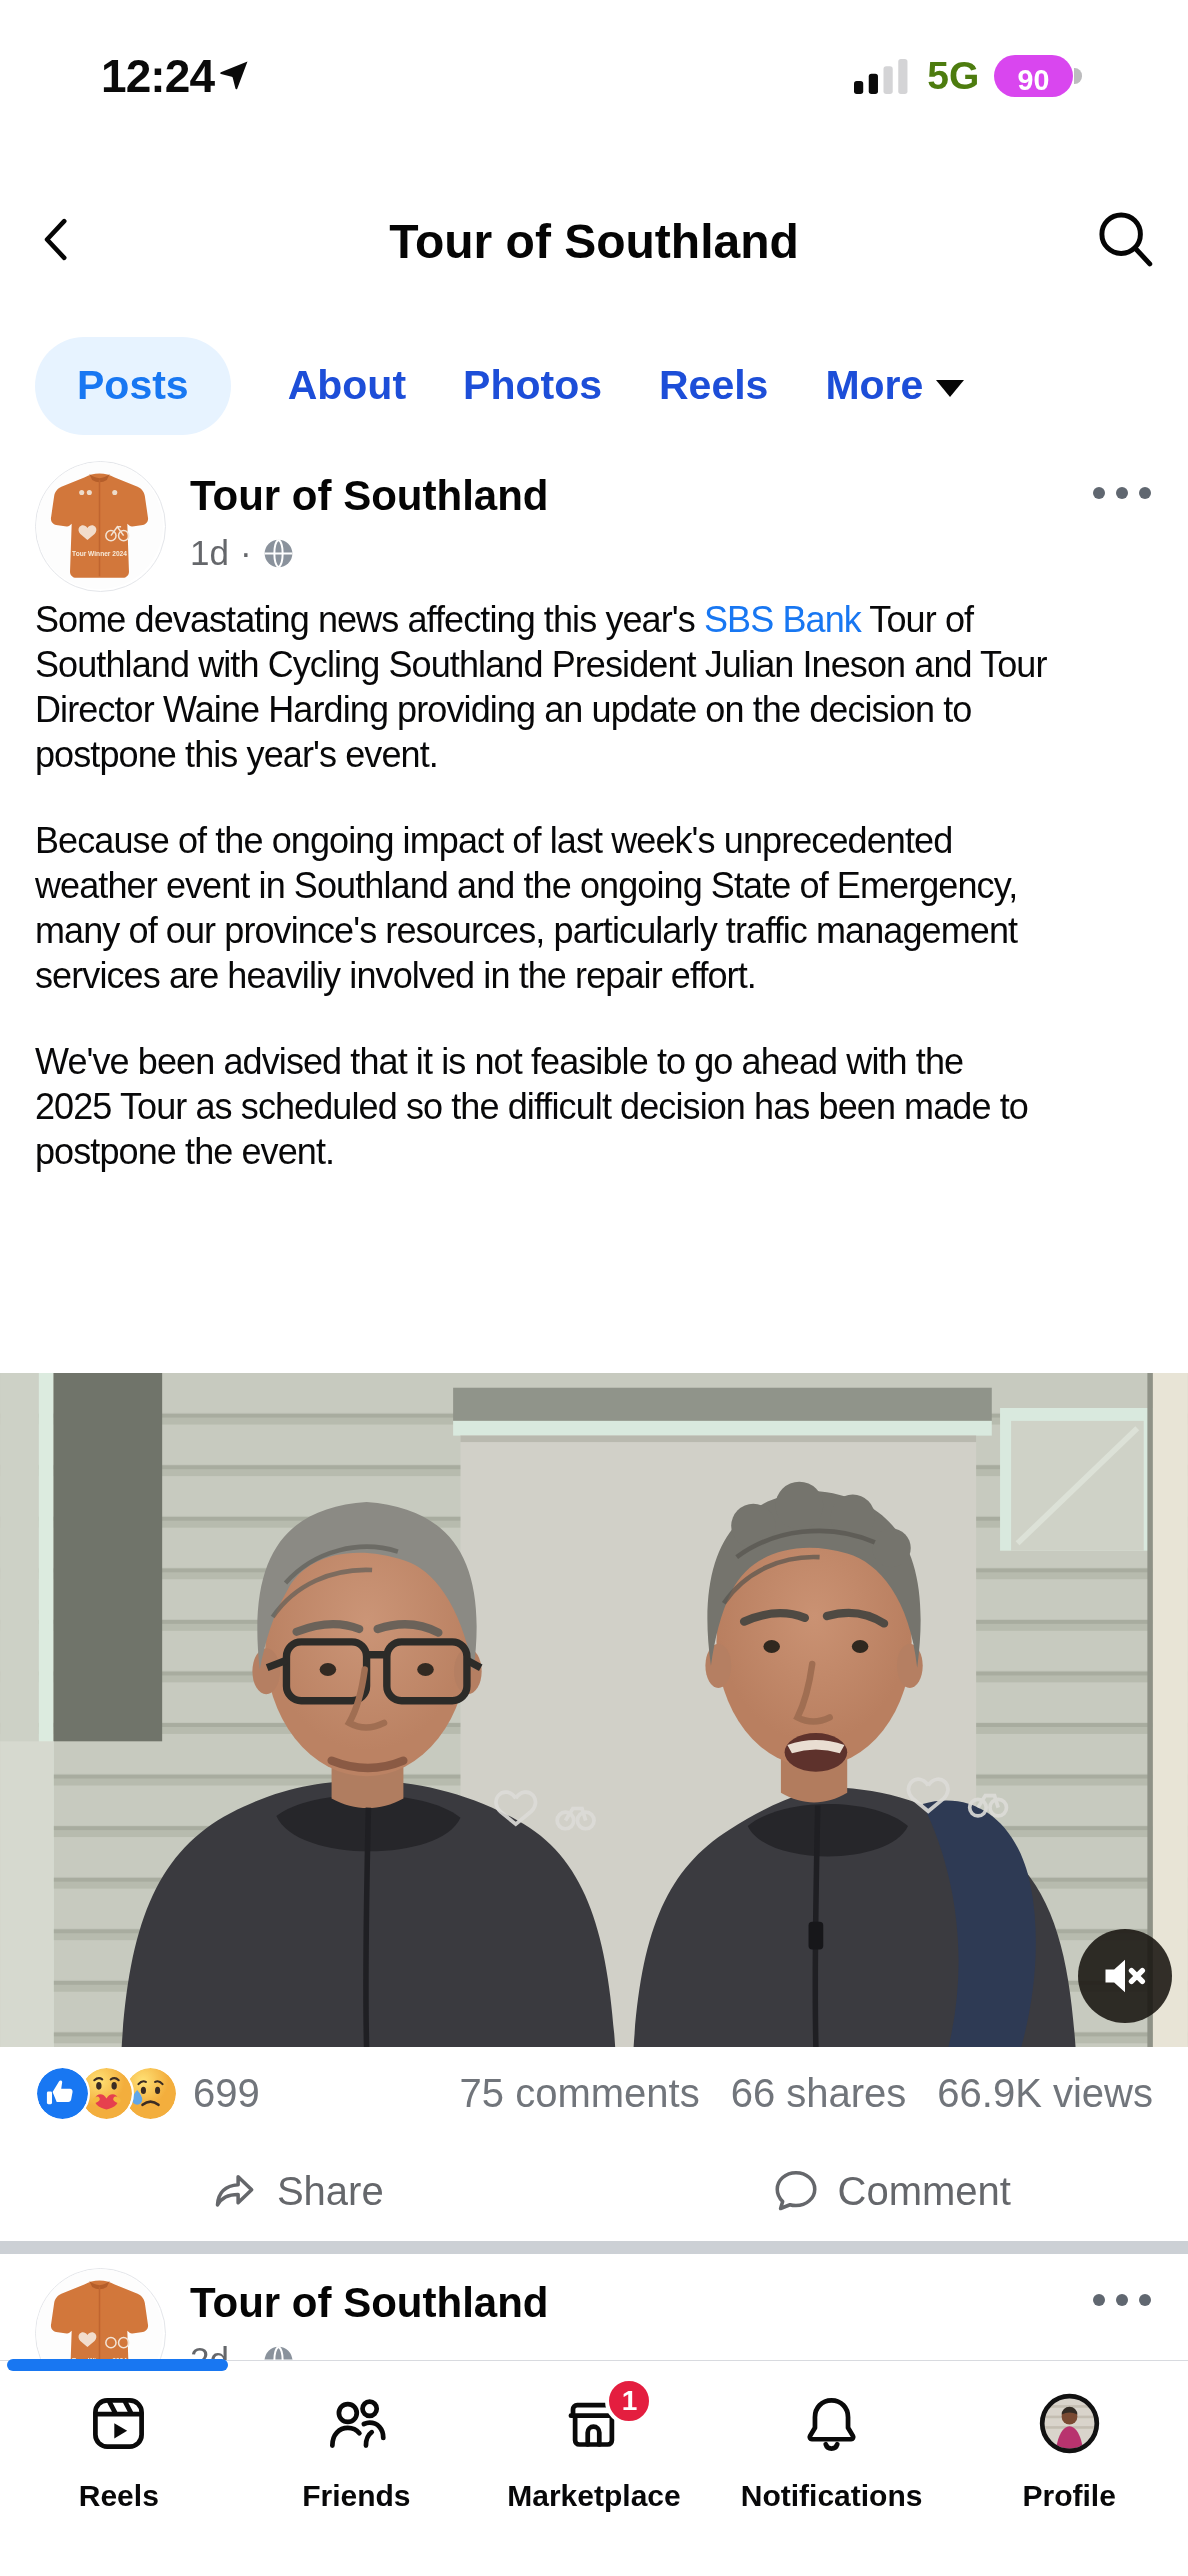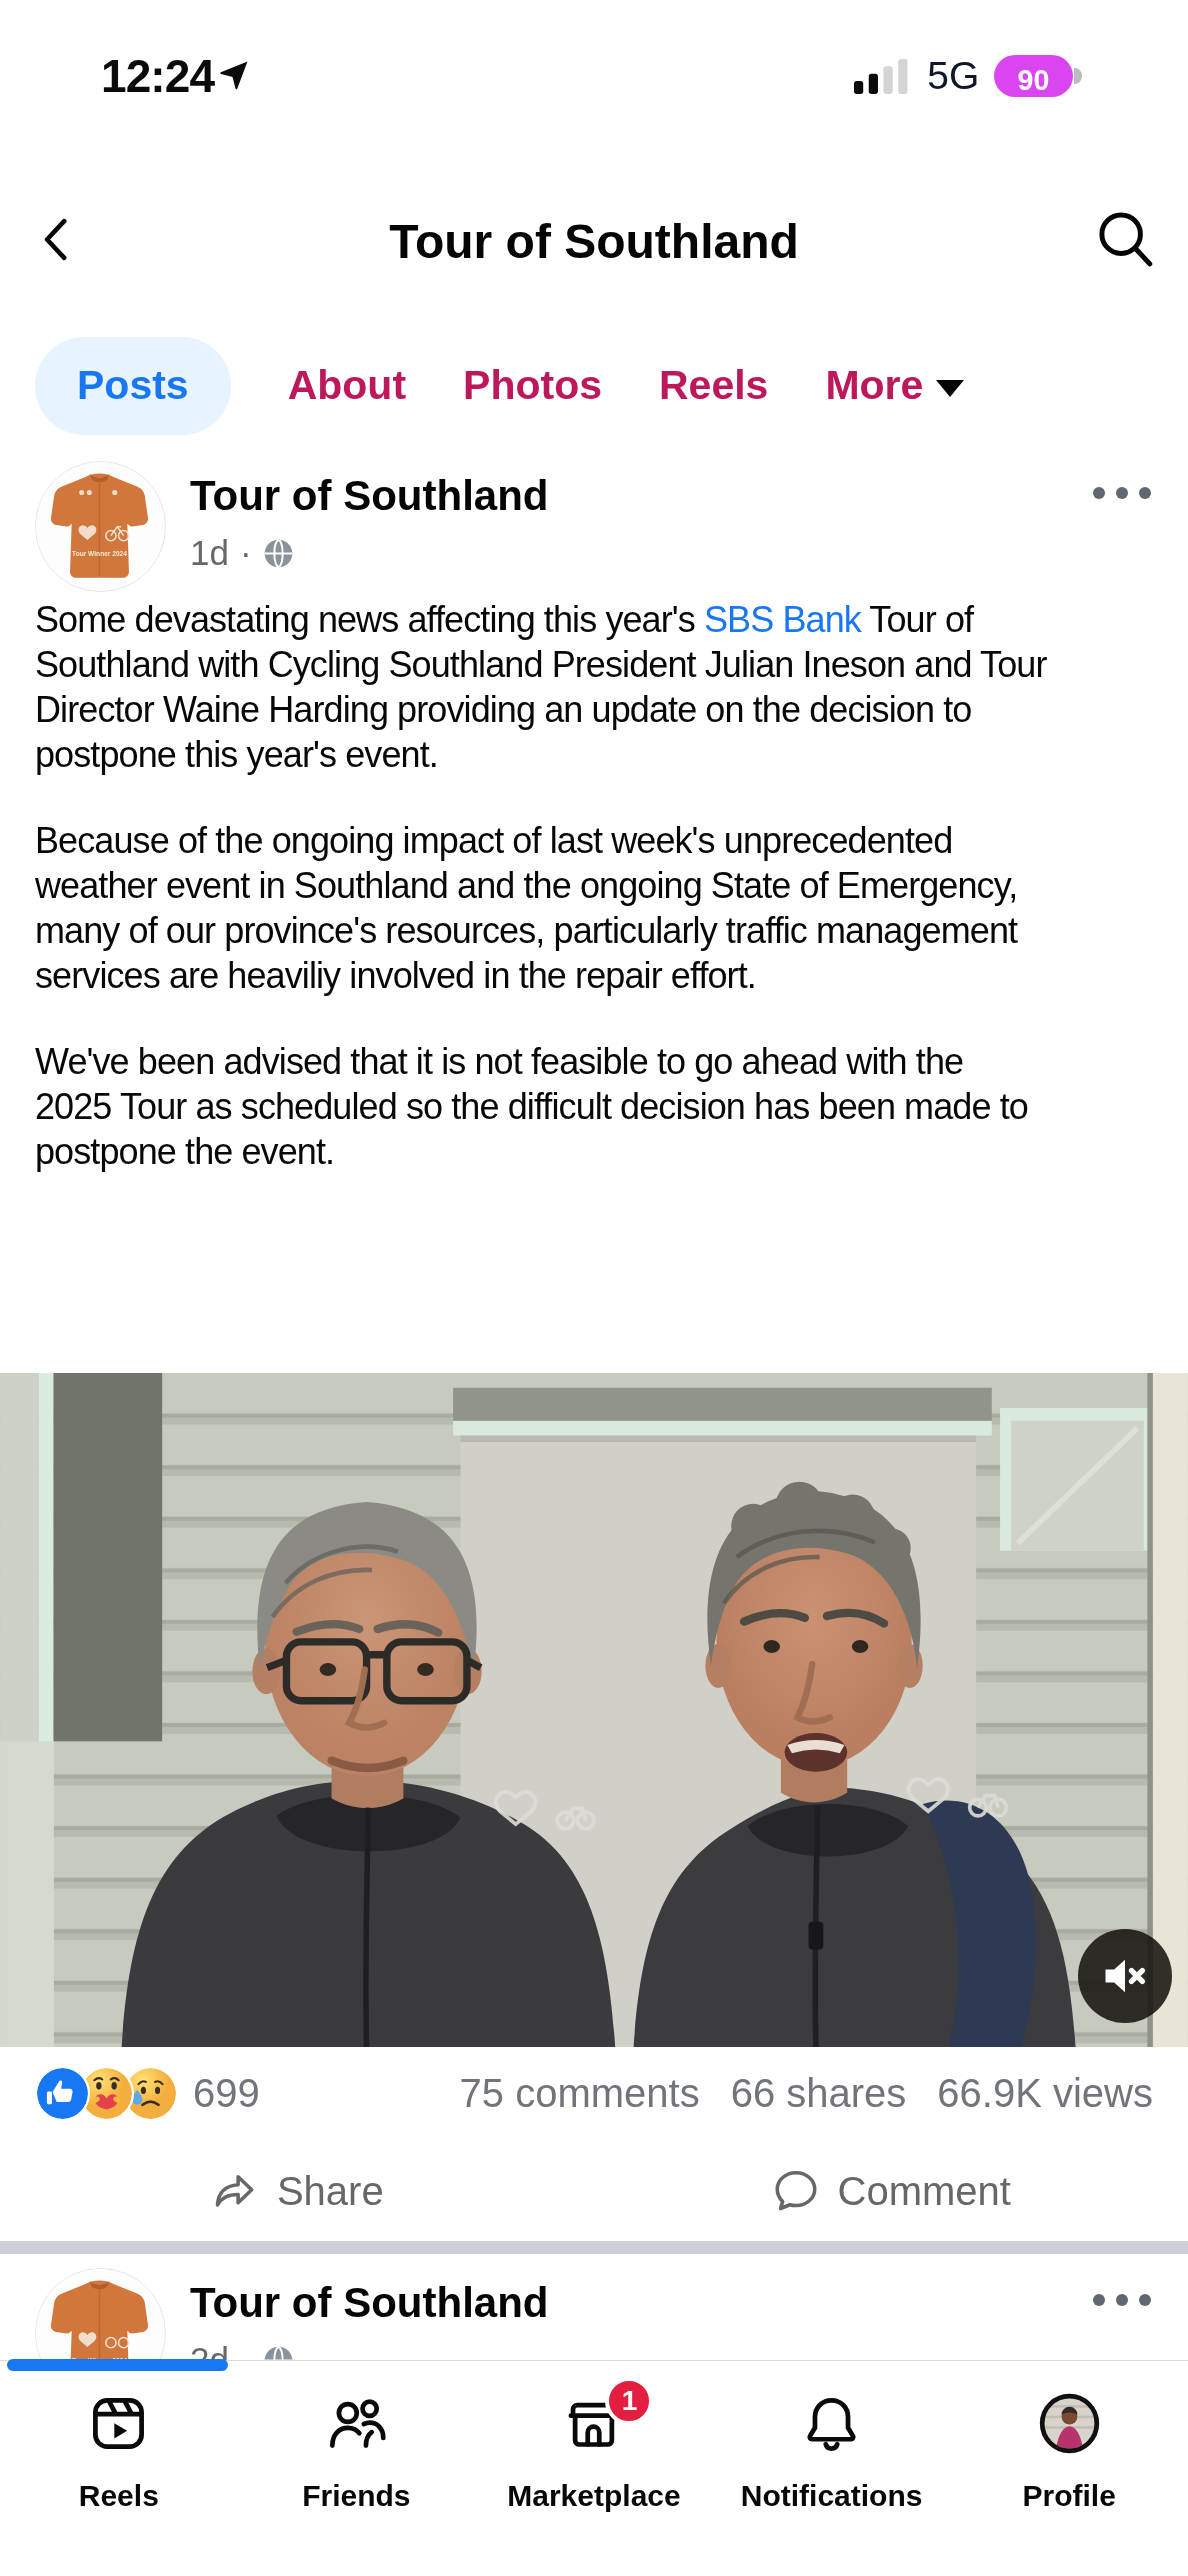--- a/index.html
+++ b/index.html
@@ -4,35 +4,35 @@
 <style>
   html,body{margin:0;padding:0;background:#ffffff;}
   *{box-sizing:border-box;font-family:"Liberation Sans",sans-serif;}
   .page{position:relative;width:1188px;height:2576px;background:#fff;overflow:hidden;}
 
   
   .statusbar{position:absolute;top:37px;left:0;width:100%;height:77px;display:flex;align-items:center;justify-content:space-between;padding:0 106px 0 101px;}
   .sb-left{display:flex;align-items:center;gap:0;}
   .sb-time{font-size:46px;font-weight:700;color:#0a0a0a;letter-spacing:-0.9px;}
   .sb-right{display:flex;align-items:center;gap:14.7px;}
-  .sb-5g{font-size:39px;font-weight:400;color:#0f172a;}
+  .sb-5g{font-size:39px;font-weight:700;color:#4d7c0f;}
   .battery{position:relative;width:88px;height:42px;}
   .battery .body{position:absolute;left:0;top:0;width:79px;height:42px;background:#d946ef;border-radius:21px;display:flex;align-items:flex-end;justify-content:center;}
   .battery .body span{color:#fff;font-size:28.6px;font-weight:700;}
   .battery .tip{position:absolute;right:0;top:13px;width:8.3px;height:16.6px;background:#bcbcbe;border-radius:0 7.4px 7.4px 0;}
 
   
   .header{position:absolute;top:177px;left:0;width:100%;height:129px;display:flex;align-items:center;}
   .hdr-title{position:absolute;left:0;width:100%;text-align:center;font-size:48px;font-weight:600;color:#050505;}
   .hdr-back{position:absolute;left:31px;top:16.6px;width:64px;height:92px;display:flex;align-items:center;}
   .hdr-search{position:absolute;right:26px;top:14.7px;width:74px;height:92px;display:flex;align-items:center;justify-content:center;}
 
   
   .tabs{position:absolute;top:334px;left:0;width:100%;height:103px;display:flex;align-items:center;padding-left:35px;}
-  .tab{font-size:41px;font-weight:600;color:#be185d;margin-right:57px;display:flex;align-items:center;gap:13px;}
+  .tab{font-size:41px;font-weight:600;color:#1d4ed8;margin-right:57px;display:flex;align-items:center;gap:13px;}
   .tab.active{background:#E7F3FF;color:#1877F2;height:98px;padding:0 42px;border-radius:49px;margin-right:57px;}
   .caret{width:0;height:0;border-left:14px solid transparent;border-right:14px solid transparent;border-top:17.5px solid #050505;margin-top:5.5px;}
 
   
   .posthead{position:absolute;left:0;width:100%;height:138px;}
   .ph1{top:461px;} .ph2{top:2268px;}
   .avatar{position:absolute;left:35px;top:0;width:131px;height:131px;border-radius:50%;overflow:hidden;border:1.8px solid #e4e6ea;background:#fff;}
   .ph-name{position:absolute;left:190px;top:11px;font-size:42px;font-weight:700;color:#050505;}
   .ph-meta{position:absolute;left:190px;top:72px;font-size:35px;color:#65676B;display:flex;align-items:center;gap:11px;}
   .ph-dots{position:absolute;right:37px;top:26px;display:flex;gap:11px;}

